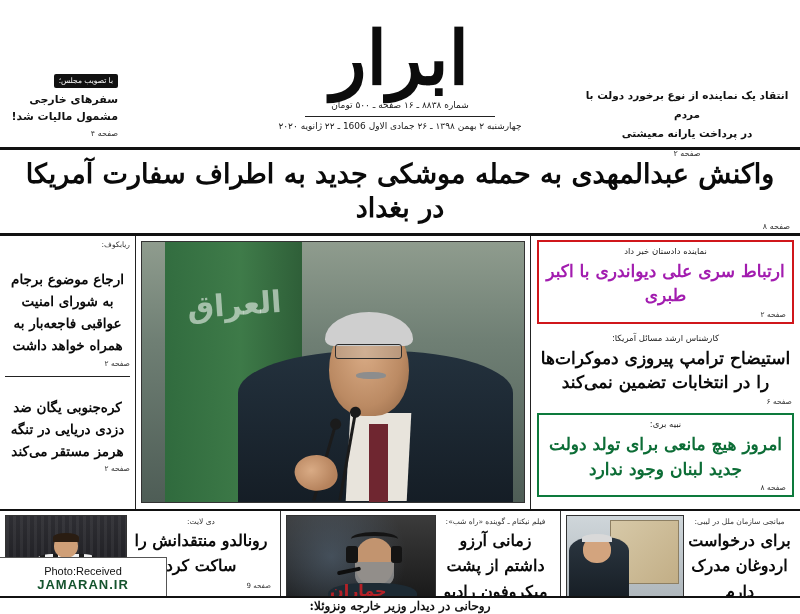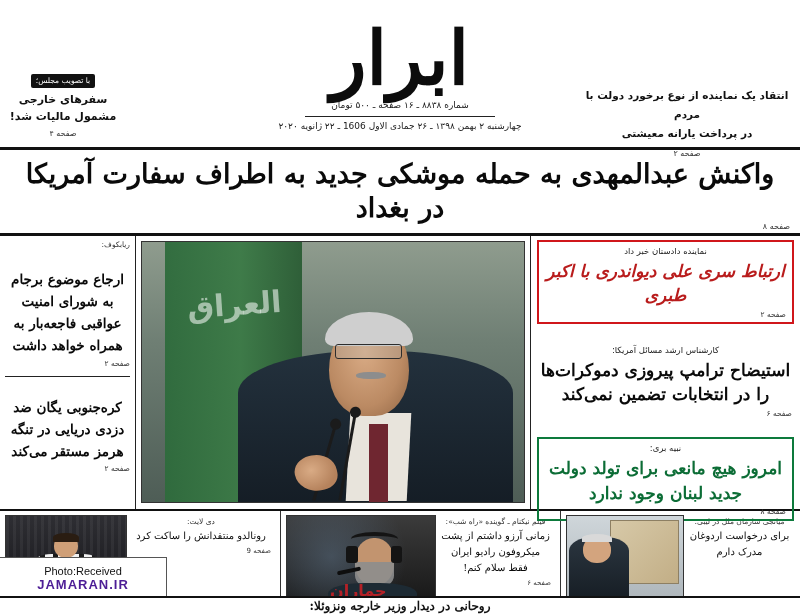--- a/index.html
+++ b/index.html
@@ -59,21 +59,21 @@
     background: #222;
     margin: 3px auto;
   }
 
   
   .ear-left {
     position: absolute;
     left: 8px;
     top: 72px;
     width: 110px;
-    text-align: center;
+    text-align: right;
     font-size: 10px;
     line-height: 1.6;
     color: #111;
   }
   .ear-left .kicker {
     font-size: 7.5px;
     background: #111;
     color: #fff;
     display: inline-block;
     padding: 1px 5px;
@@ -159,21 +159,21 @@
   }
   .col-left {
     width: 135px;
     box-sizing: border-box;
     padding: 4px 5px 0 5px;
   }
 
   
   .story {
     position: relative;
-    margin-bottom: 19px;
+    margin-bottom: 7px;
     text-align: center;
   }
   .story .kicker {
     font-size: 8.5px;
     color: #222;
     margin-bottom: 3px;
   }
   .story .headline {
     font-family: "DejaVu Serif", "Liberation Serif", serif;
     font-weight: bold;
@@ -184,21 +184,21 @@
   .story .page-ref {
     font-size: 7.5px;
     color: #333;
     text-align: right;
     margin-top: 2px;
   }
   .story.boxed-red {
     border: 2px solid #d0161b;
     padding: 4px 6px 3px 6px;
   }
-  .story.boxed-red .headline { color: #b91c1c; font-style: italic; }
+  .story.boxed-red .headline { color: #a21caf; }
   .story.boxed-green {
     border: 2px solid #0d7a3c;
     padding: 4px 6px 3px 6px;
   }
   .story.boxed-green .headline { color: #0c6d36; }
   .story.plain {
     padding: 2px 2px 0 2px;
   }
   .story.plain .headline { font-size: 17px; }
 
@@ -381,22 +381,22 @@
     padding: 2px 4px;
     text-align: center;
   }
   .bcell .kicker {
     font-size: 7.5px;
     color: #333;
     margin-bottom: 2px;
   }
   .bcell .headline {
     font-family: "DejaVu Serif", "Liberation Serif", serif;
-    font-weight: normal;
-    font-size: 10px;
+    font-weight: bold;
+    font-size: 16px;
     line-height: 1.6;
     color: #0a0a0a;
   }
   .bcell .page-ref {
     font-size: 7px;
     color: #333;
     margin-top: 3px;
     text-align: right;
   }
   .thumb {
@@ -522,21 +522,21 @@
     direction: ltr;
   }
   .credit .photo-received {
     font-size: 11px;
     color: #111;
     font-family: "Liberation Sans", sans-serif;
   }
   .credit .brand {
     font-size: 13px;
     letter-spacing: 1px;
-    color: #4c1d95;
+    color: #14532d;
     font-weight: bold;
     font-family: "Liberation Sans", sans-serif;
   }
   .credit-logo {
     position: absolute;
     left: 4px;
     bottom: 18px;
     width: 26px;
     height: 26px;
     color: #111;

